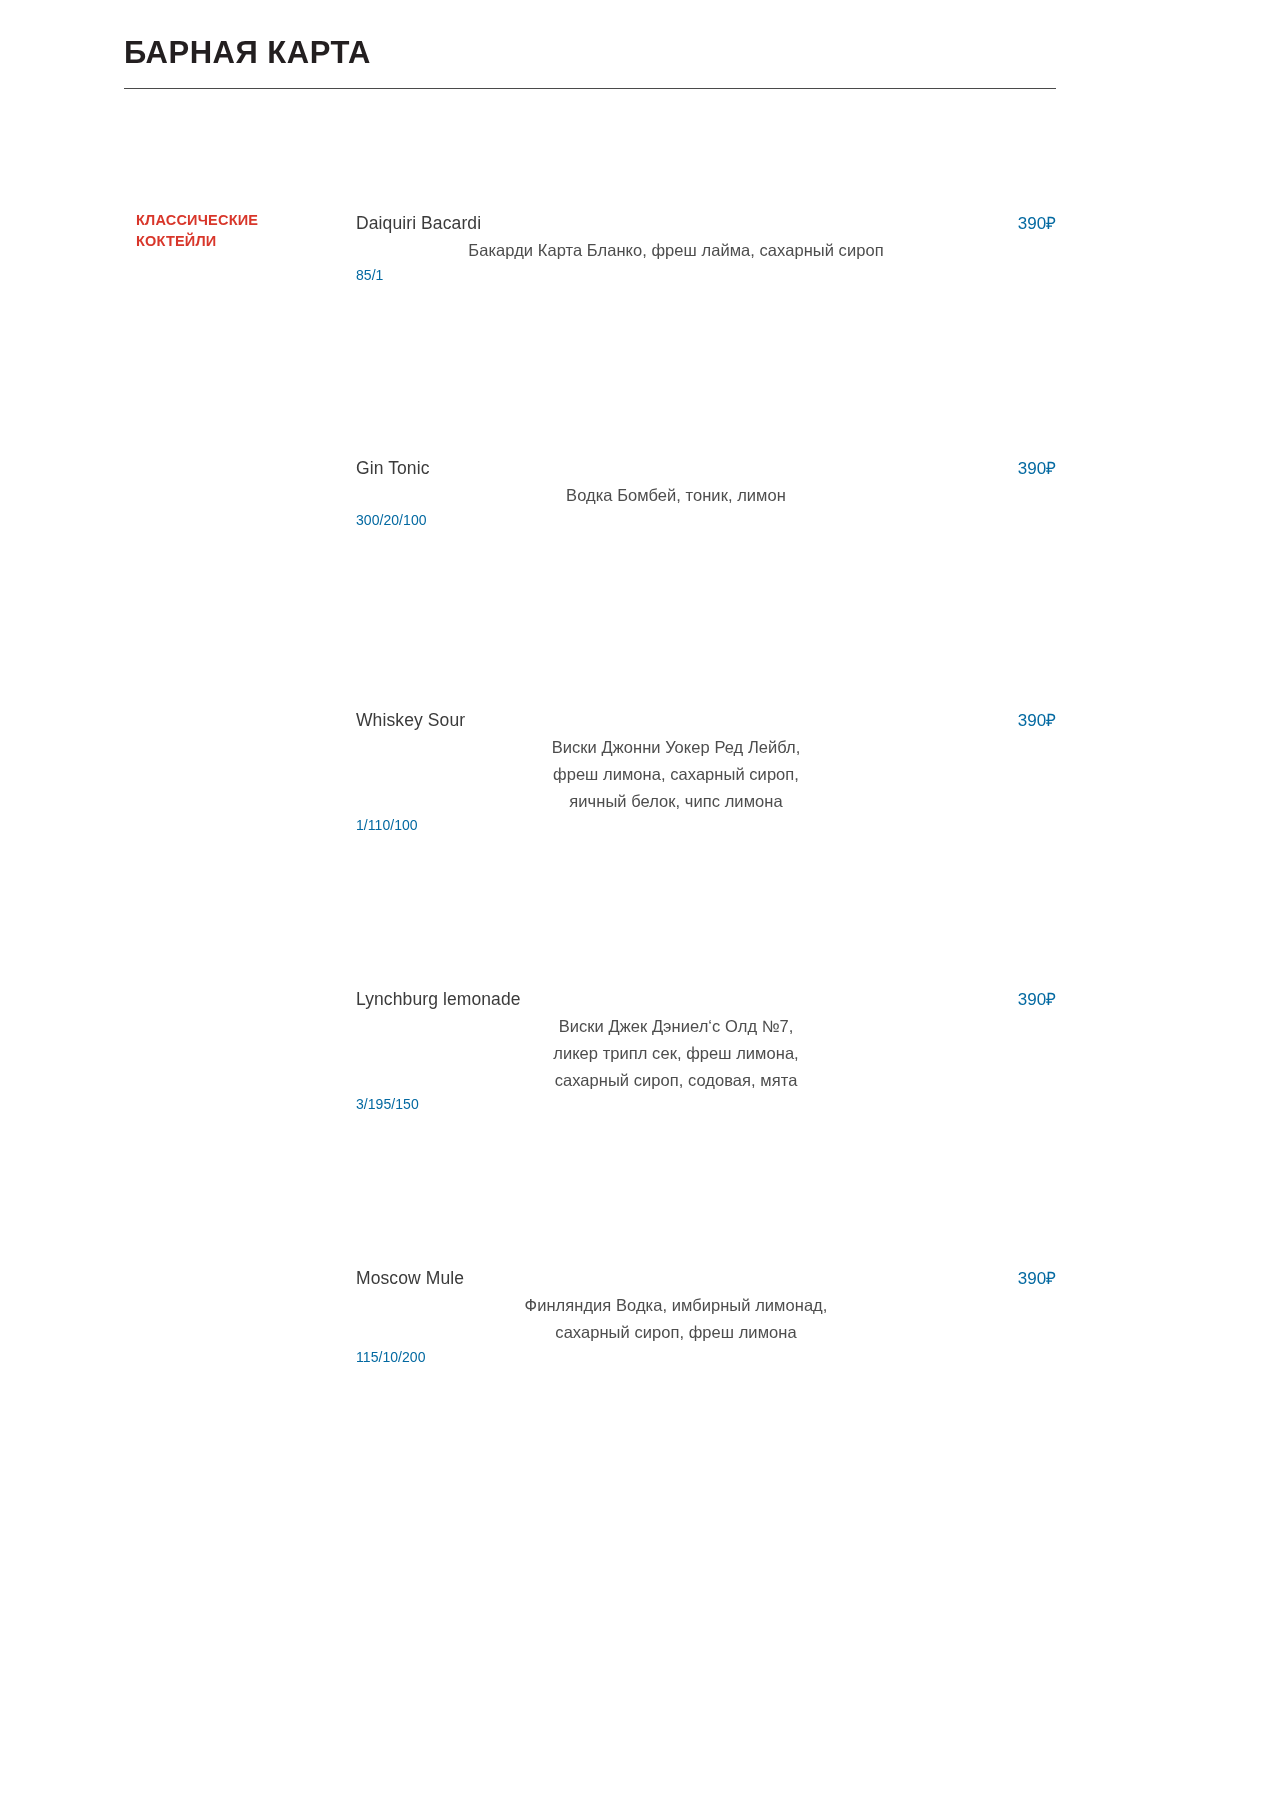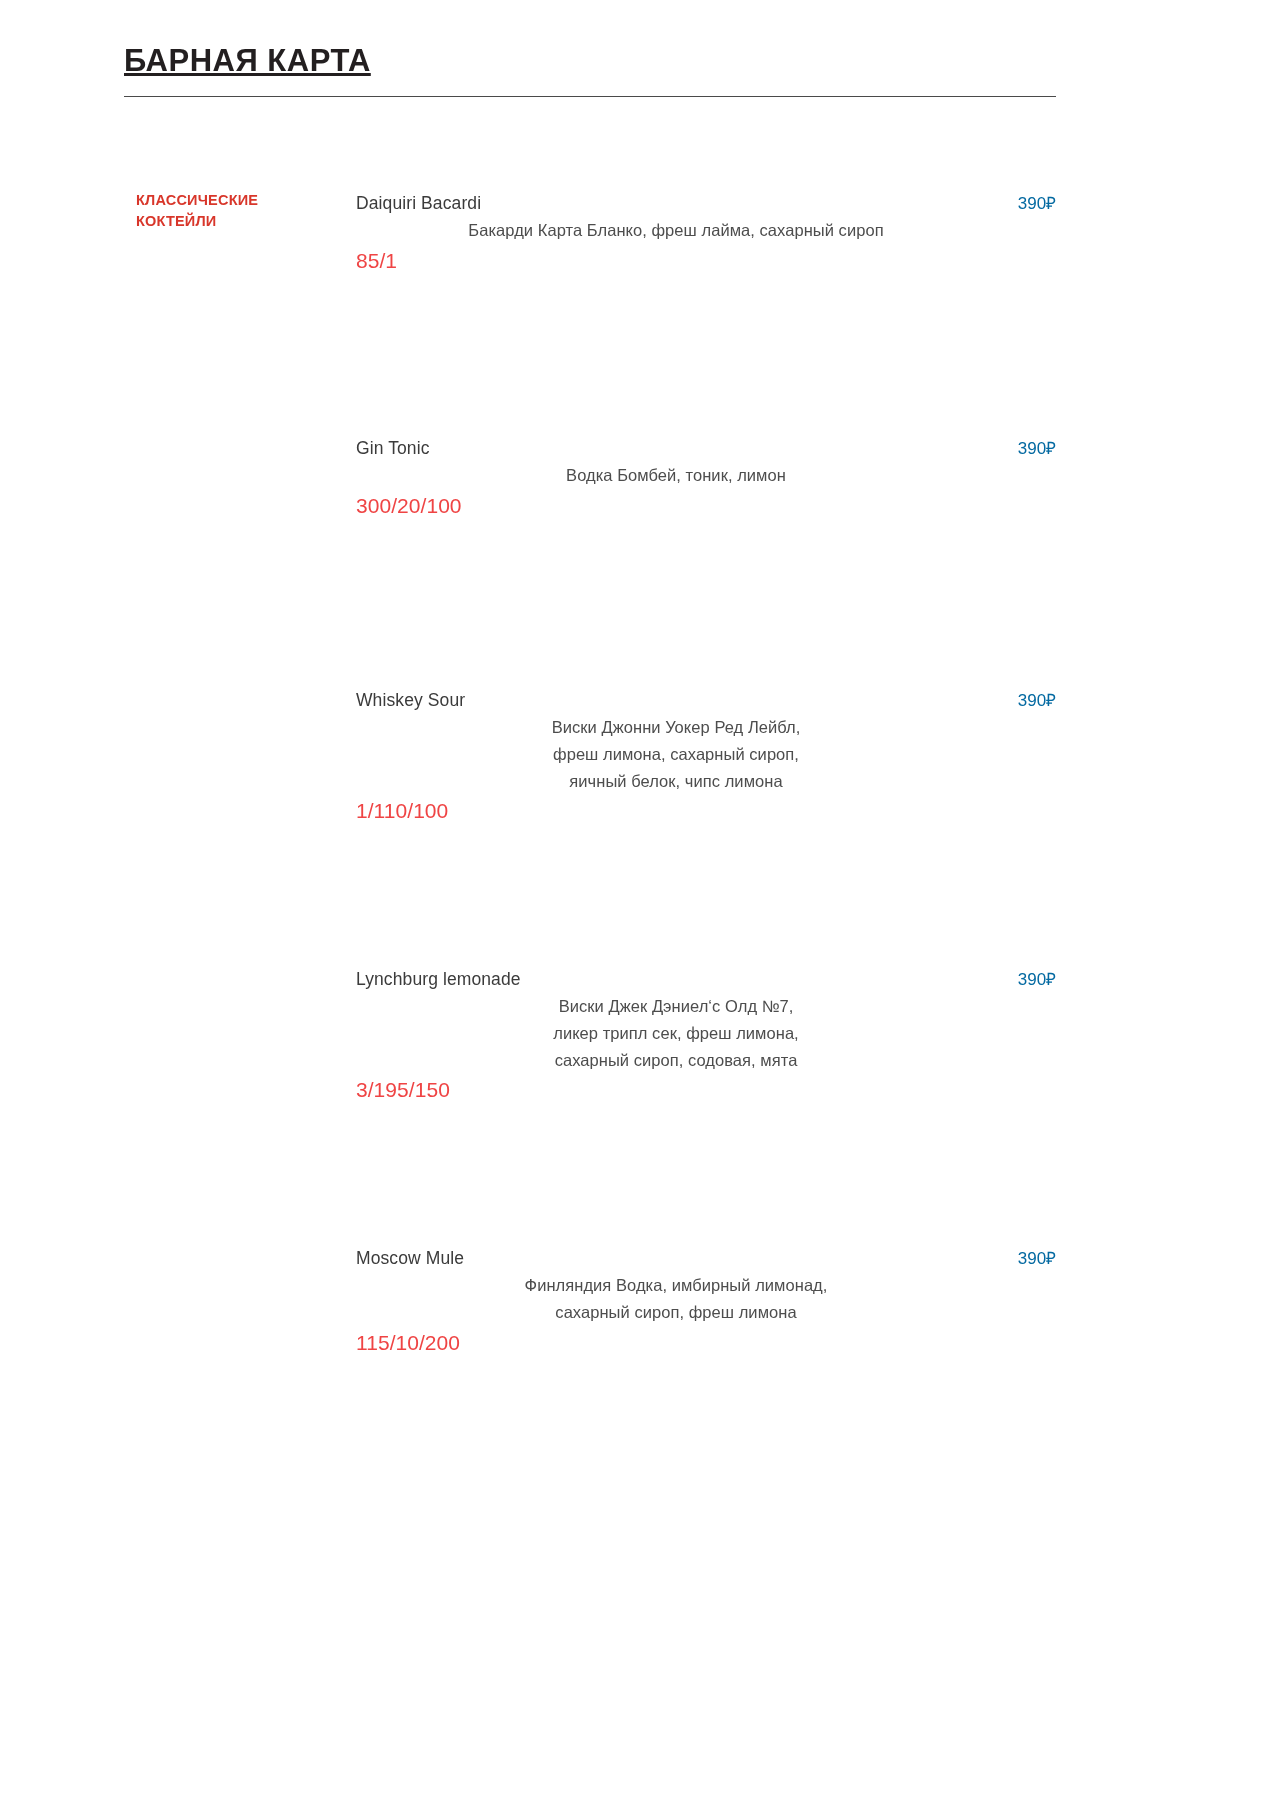--- a/index.html
+++ b/index.html
@@ -20,23 +20,22 @@
     height: 1800px;
     box-sizing: border-box;
     padding: 0;
     overflow: hidden;
   }
 
   
   .header {
     position: absolute;
     left: 124px;
-    top: 44px;
+    top: 36px;
     width: 932px;
-    text-decoration: underline;
   }
   .page-title {
     font-size: 31px;
     font-weight: bold;
     letter-spacing: 0.5px;
     color: #231f20;
     margin: 0 0 18px 0;
     line-height: 1.1;
   }
   .title-rule {
@@ -98,22 +97,22 @@
   .item-desc {
     font-size: 16.5px;
     color: #4d4d4d;
     line-height: 1.62;
     letter-spacing: 0.05px;
     max-width: 640px;
     white-space: pre-line;
     text-align: center;
   }
   .item-volume {
-    font-size: 21px;
-    color: #ef4444;
+    font-size: 14px;
+    color: #0369a1;
     line-height: 1.62;
     letter-spacing: 0.05px;
   }
 </style>
 </head>
 <body>
 
 <div class="page">
 
   <div class="header">
@@ -123,21 +122,21 @@
 
   <div class="content">
 
     <div class="section">
 
       <div class="section-label" style="white-space: pre-line;">КЛАССИЧЕСКИЕ
 КОКТЕЙЛИ</div>
 
       <div class="items">
 
-        <div class="item" style="height:245px;">
+        <div class="item" style="height:245px;margin-top:20px;">
           <div class="item-row">
             <div class="item-name">Daiquiri Bacardi</div>
             <div class="item-price">390₽</div>
           </div>
           <div class="item-desc">Бакарди Карта Бланко, фреш лайма, сахарный сироп</div>
           <div class="item-volume">85/1</div>
         </div>
 
         <div class="item" style="height:245px;">
           <div class="item-row">

